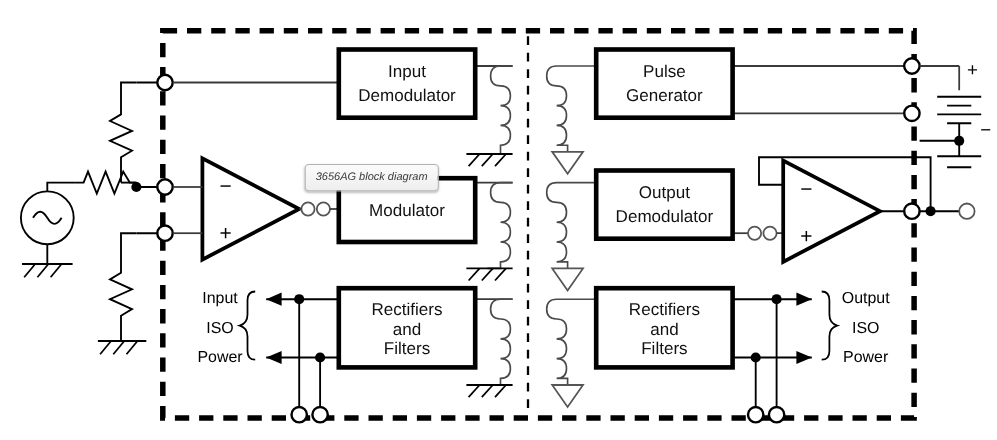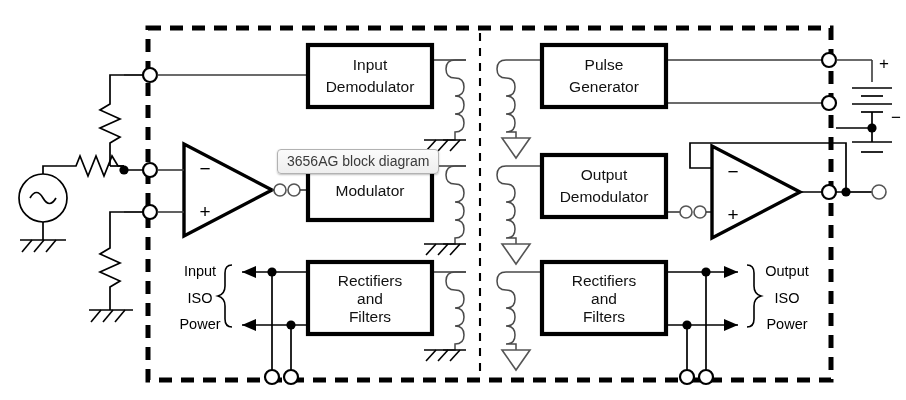--- a/index.html
+++ b/index.html
@@ -127,23 +127,24 @@
     left: 277px;
     top: 149px;
     height: 23px;
     line-height: 23px;
     padding: 0 9px;
     background: linear-gradient(#fbfbfb, #eeeeee);
     border: 1px solid #b2b2b2;
     border-radius: 4px;
     box-shadow: 0 1px 2px rgba(0,0,0,0.25);
     font-family: "Liberation Sans", sans-serif;
-    font-size: 14px;
+    font-size: 10px;
     color: #3a3a3a;
     white-space: nowrap;
+    font-style: italic;
   }
 </style>
 </head>
 <body>
 
 <div id="stage">
 
   <svg class="diagram" viewBox="0 0 906 400">
 
     <rect class="dashbox" x="148" y="28" width="683" height="352"></rect>

